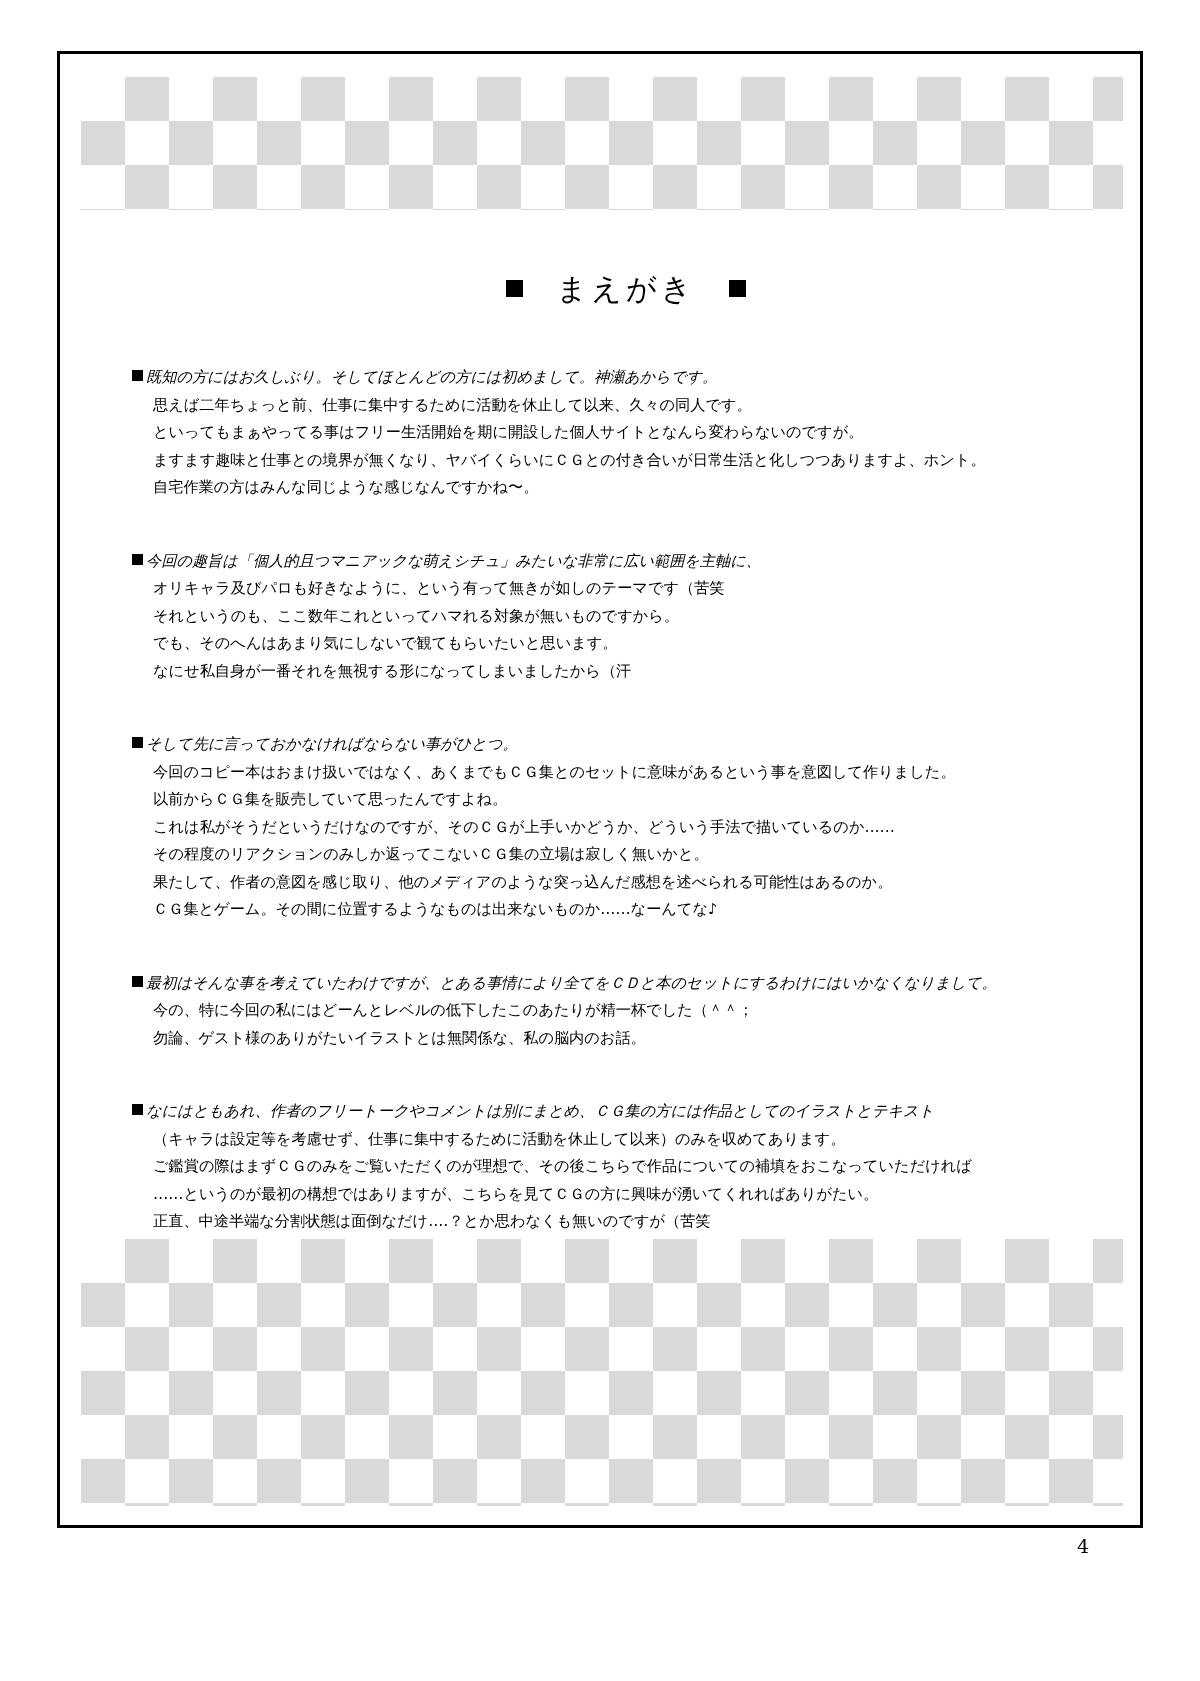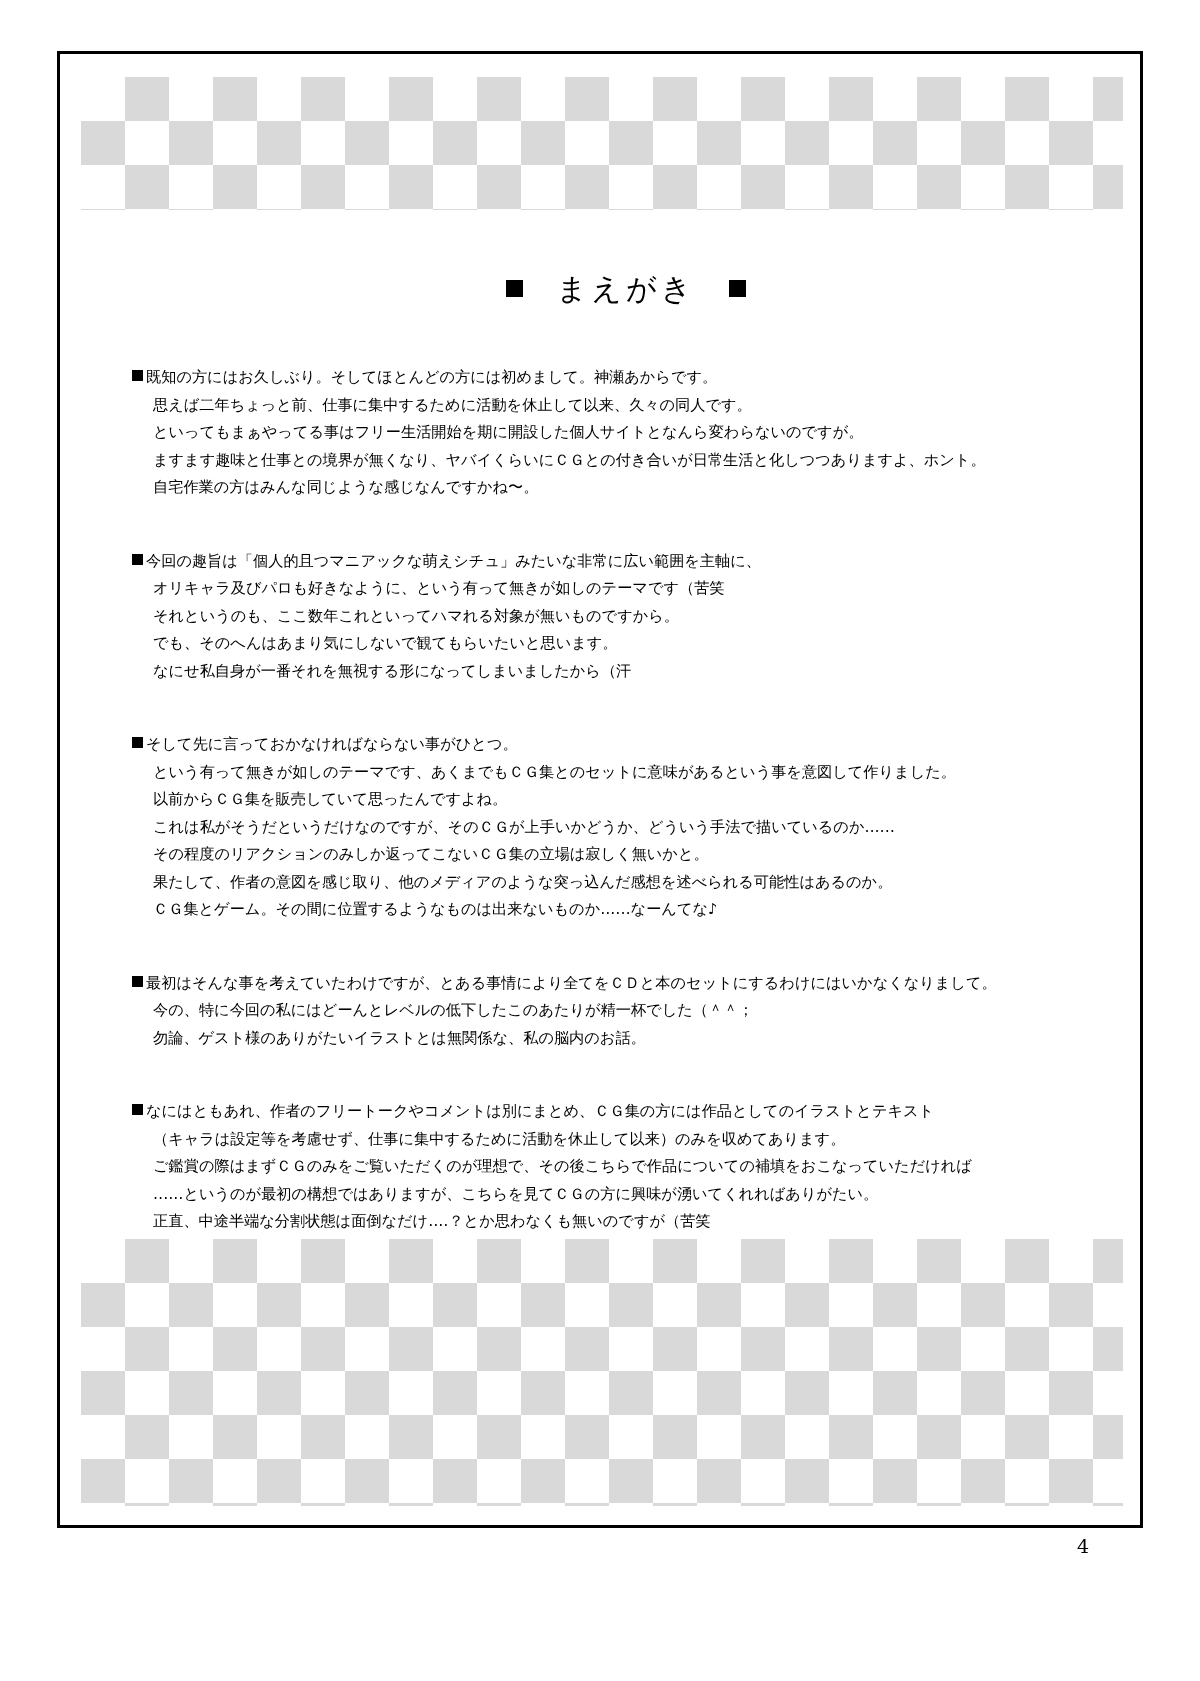--- a/index.html
+++ b/index.html
@@ -86,20 +86,21 @@
   .para {
     margin-bottom: 46px;
   }
   .para:last-child { margin-bottom: 0; }
 
   .line {
     white-space: nowrap;
   }
   .line.first {
     text-indent: 0;
+    font-style: italic;
   }
   .line.ind {
     padding-left: 21px;
   }
   .bullet {
     display: inline-block;
     width: 11px;
     height: 11px;
     background: #000;
     margin-right: 3px;
@@ -138,21 +139,21 @@
     <div class="para">
       <div class="line first"><span class="bullet"></span><span>今回の趣旨は「個人的且つマニアックな萌えシチュ」みたいな非常に広い範囲を主軸に、</span></div>
       <div class="line ind">オリキャラ及びパロも好きなように、という有って無きが如しのテーマです（苦笑</div>
       <div class="line ind">それというのも、ここ数年これといってハマれる対象が無いものですから。</div>
       <div class="line ind">でも、そのへんはあまり気にしないで観てもらいたいと思います。</div>
       <div class="line ind">なにせ私自身が一番それを無視する形になってしまいましたから（汗</div>
     </div>
 
     <div class="para">
       <div class="line first"><span class="bullet"></span><span>そして先に言っておかなければならない事がひとつ。</span></div>
-      <div class="line ind">という有って無きが如しのテーマです、あくまでもＣＧ集とのセットに意味があるという事を意図して作りました。</div>
+      <div class="line ind">今回のコピー本はおまけ扱いではなく、あくまでもＣＧ集とのセットに意味があるという事を意図して作りました。</div>
       <div class="line ind">以前からＣＧ集を販売していて思ったんですよね。</div>
       <div class="line ind">これは私がそうだというだけなのですが、そのＣＧが上手いかどうか、どういう手法で描いているのか‥‥‥</div>
       <div class="line ind">その程度のリアクションのみしか返ってこないＣＧ集の立場は寂しく無いかと。</div>
       <div class="line ind">果たして、作者の意図を感じ取り、他のメディアのような突っ込んだ感想を述べられる可能性はあるのか。</div>
       <div class="line ind">ＣＧ集とゲーム。その間に位置するようなものは出来ないものか‥‥‥なーんてな♪</div>
     </div>
 
     <div class="para">
       <div class="line first"><span class="bullet"></span><span>最初はそんな事を考えていたわけですが、とある事情により全てをＣＤと本のセットにするわけにはいかなくなりまして。</span></div>
       <div class="line ind">今の、特に今回の私にはどーんとレベルの低下したこのあたりが精一杯でした（＾＾；</div>

